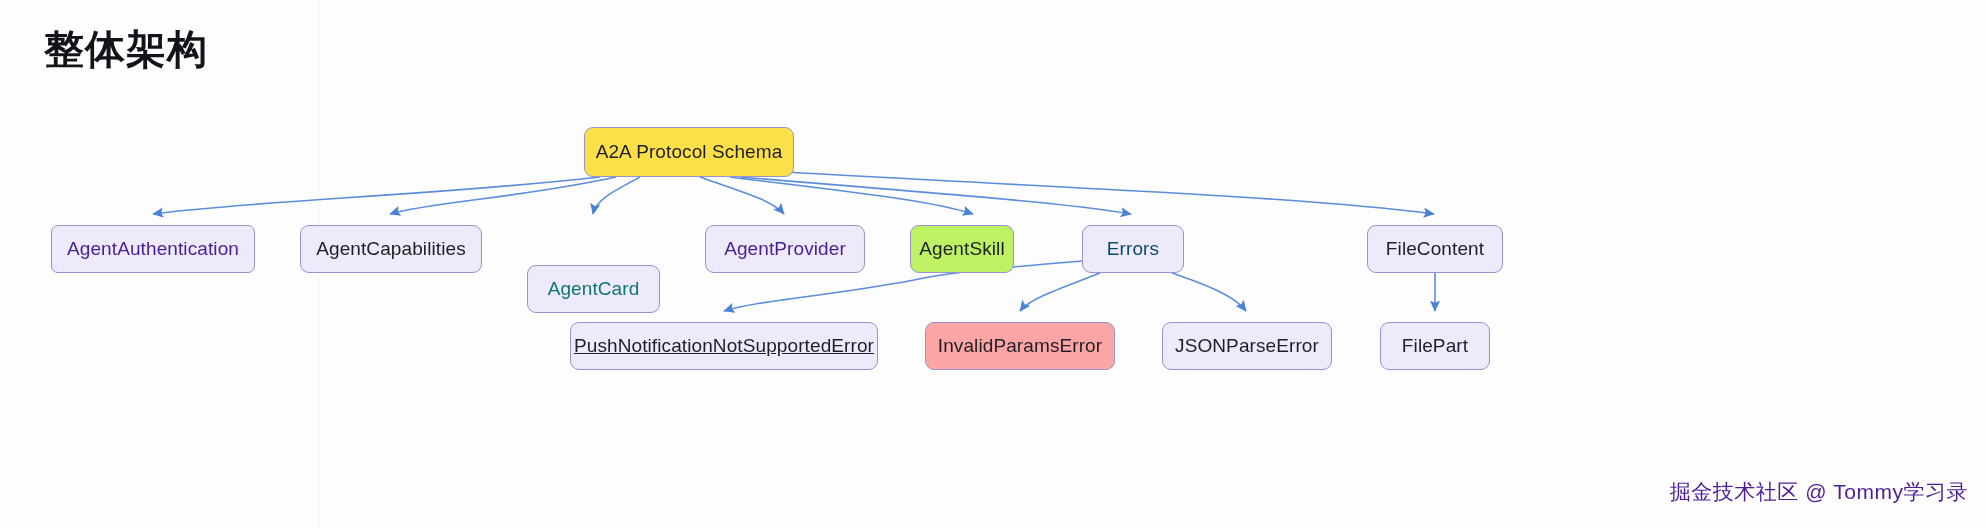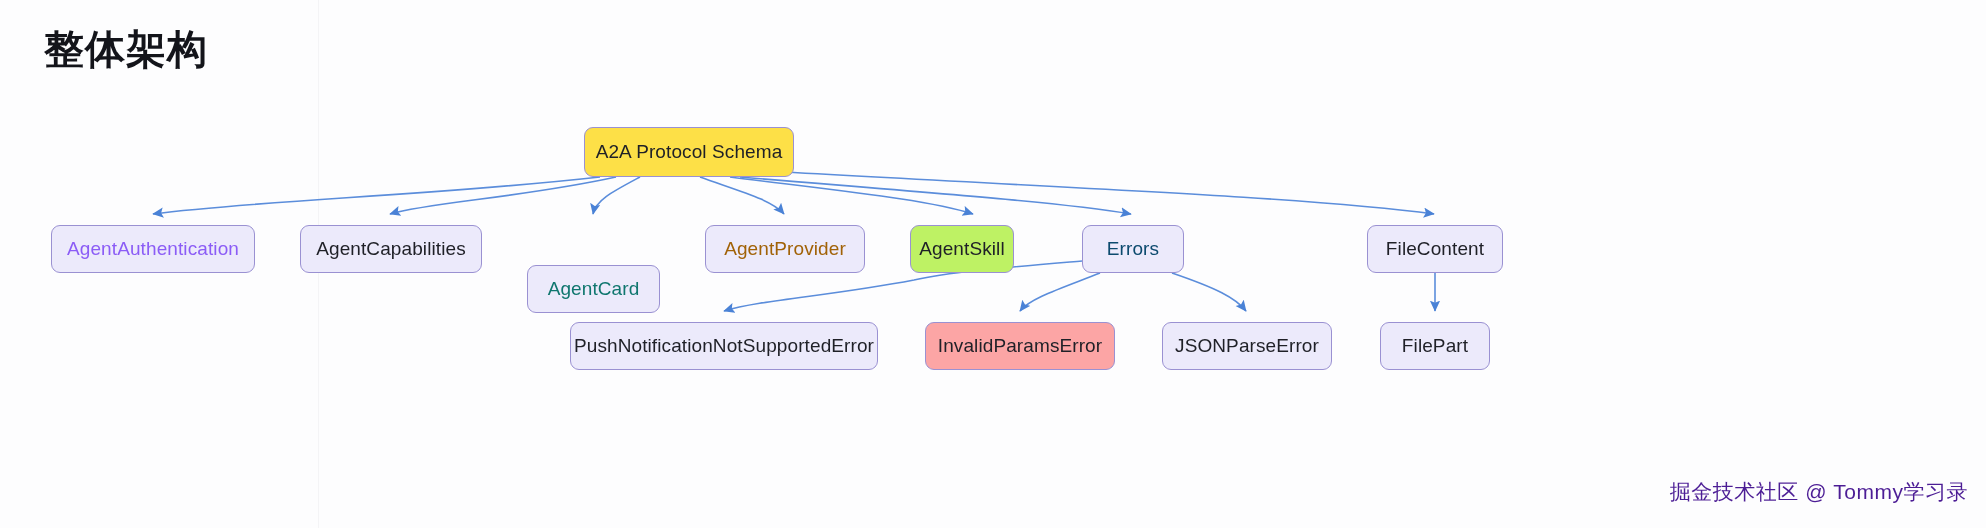--- a/index.html
+++ b/index.html
@@ -113,42 +113,42 @@
         <path class="edge-path" d="M 1100 273 C 1062 288 1030 298 1020 311" marker-end="url(#arrowhead)" stroke="#5b8ddb"></path>
         <path class="edge-path" d="M 1172 273 C 1216 288 1236 298 1246 311" marker-end="url(#arrowhead)" stroke="#5b8ddb"></path>
         <path class="edge-path" d="M 1435 273 L 1435 311" marker-end="url(#arrowhead)" stroke="#5b8ddb"></path>
       </g>
   </svg>
 
   <div id="nodes-layer">
       <div class="node-box" style="left: 566px; top: 127px; width: 210px; height: 50px; background: #fde047; border-color: rgb(154, 145, 210); color: rgb(31, 32, 39); margin-left: 18px;">
         <span>A2A Protocol Schema</span>
       </div>
-      <div class="node-box" style="left: 51px; top: 225px; width: 204px; height: 48px; background: rgb(236, 234, 251); border-color: rgb(154, 145, 210); color: #8b5cf6;">
+      <div class="node-box" style="left: 51px; top: 225px; width: 204px; height: 48px; background: rgb(236, 234, 251); border-color: rgb(154, 145, 210); color: #4c1d95; border-radius: 7px;">
         <span>AgentAuthentication</span>
       </div>
       <div class="node-box" style="left: 300px; top: 225px; width: 182px; height: 48px; background: rgb(236, 234, 251); border-color: rgb(154, 145, 210); color: rgb(31, 32, 39);">
         <span>AgentCapabilities</span>
       </div>
       <div class="node-box" style="left: 527px; top: 225px; width: 133px; height: 48px; background: rgb(236, 234, 251); border-color: rgb(154, 145, 210); color: #0f766e; margin-top: 40px;">
         <span>AgentCard</span>
       </div>
-      <div class="node-box" style="left: 705px; top: 225px; width: 160px; height: 48px; background: rgb(236, 234, 251); border-color: rgb(154, 145, 210); color: #a16207;">
+      <div class="node-box" style="left: 705px; top: 225px; width: 160px; height: 48px; background: rgb(236, 234, 251); border-color: rgb(154, 145, 210); color: #4c1d95;">
         <span>AgentProvider</span>
       </div>
       <div class="node-box" style="left: 910px; top: 225px; width: 104px; height: 48px; background: #bef264; border-color: rgb(154, 145, 210); color: rgb(31, 32, 39);">
         <span>AgentSkill</span>
       </div>
       <div class="node-box" style="left: 1082px; top: 225px; width: 102px; height: 48px; background: rgb(236, 234, 251); border-color: rgb(154, 145, 210); color: #0c4a6e;">
         <span>Errors</span>
       </div>
       <div class="node-box" style="left: 1367px; top: 225px; width: 136px; height: 48px; background: rgb(236, 234, 251); border-color: rgb(154, 145, 210); color: rgb(31, 32, 39);">
         <span>FileContent</span>
       </div>
-      <div class="node-box" style="left: 570px; top: 322px; width: 308px; height: 48px; background: rgb(236, 234, 251); border-color: rgb(154, 145, 210); color: rgb(31, 32, 39);">
+      <div class="node-box" style="left: 570px; top: 322px; width: 308px; height: 48px; background: rgb(236, 234, 251); border-color: rgb(154, 145, 210); color: rgb(31, 32, 39); text-decoration: underline;">
         <span>PushNotificationNotSupportedError</span>
       </div>
       <div class="node-box" style="left: 925px; top: 322px; width: 190px; height: 48px; background: #fca5a5; border-color: rgb(154, 145, 210); color: rgb(31, 32, 39);">
         <span>InvalidParamsError</span>
       </div>
       <div class="node-box" style="left: 1162px; top: 322px; width: 170px; height: 48px; background: rgb(236, 234, 251); border-color: rgb(154, 145, 210); color: rgb(31, 32, 39);">
         <span>JSONParseError</span>
       </div>
       <div class="node-box" style="left: 1380px; top: 322px; width: 110px; height: 48px; background: rgb(236, 234, 251); border-color: rgb(154, 145, 210); color: rgb(31, 32, 39);">
         <span>FilePart</span>

